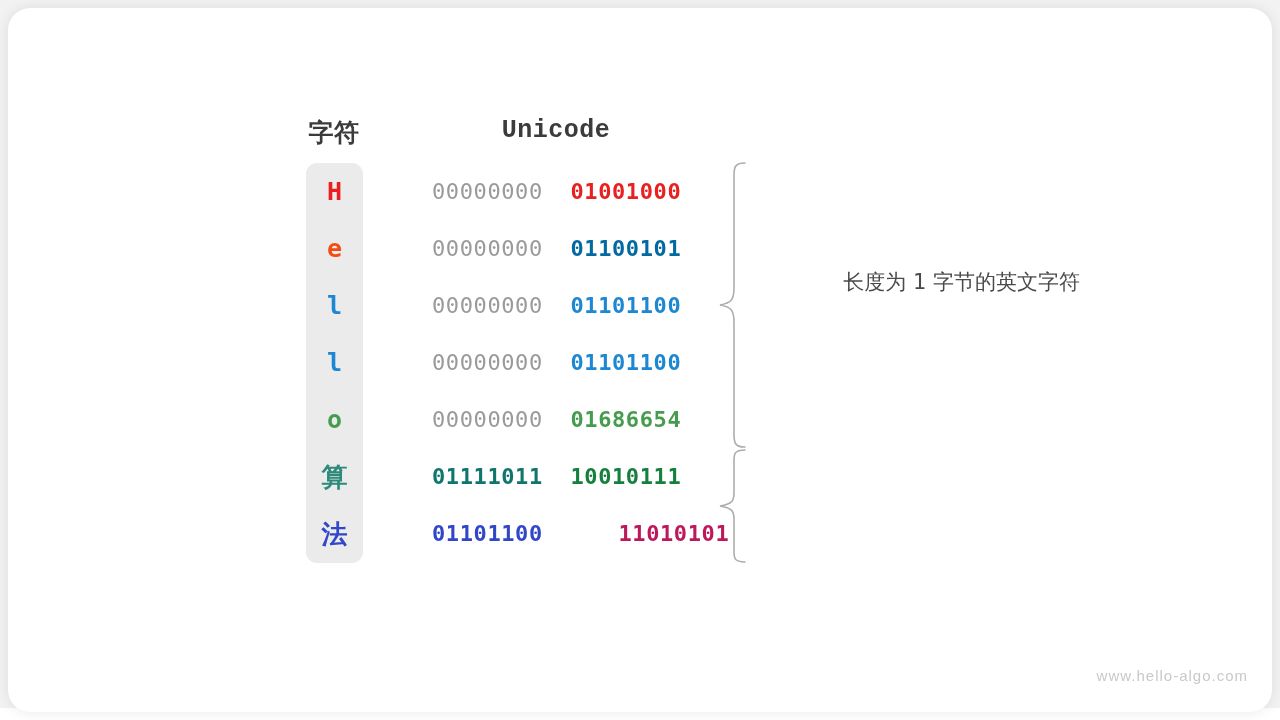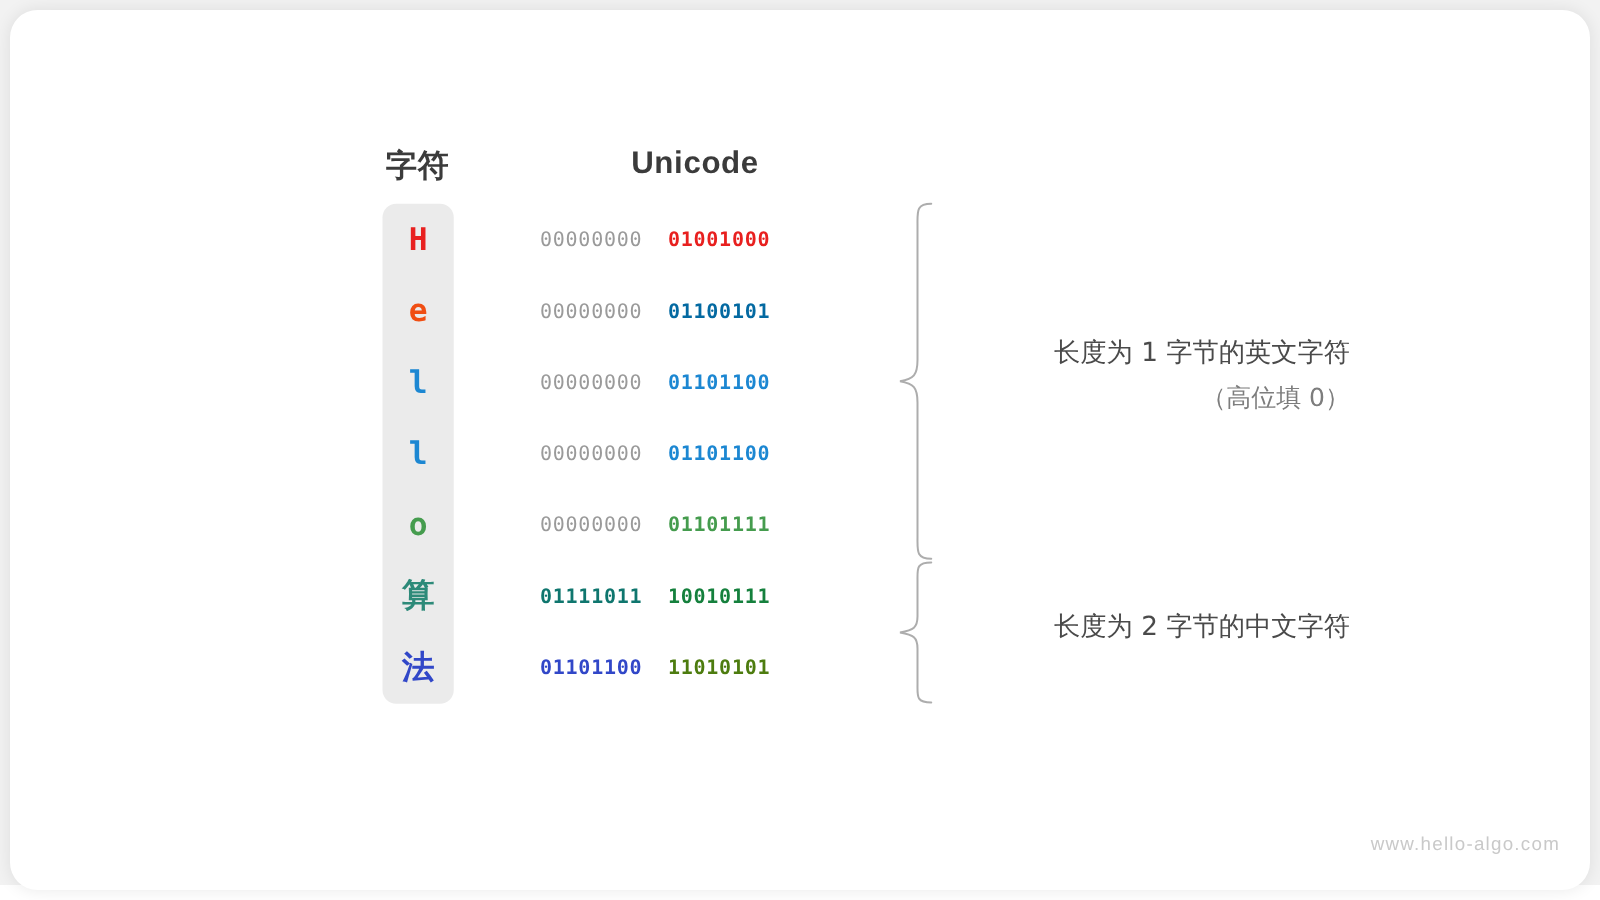--- a/index.html
+++ b/index.html
@@ -29,21 +29,21 @@
     width: 1264px;
     height: 704px;
     background: #ffffff;
     border-radius: 22px;
     box-shadow: 0 0 14px rgba(0,0,0,0.09);
   }
 
   
   .col-header {
     position: absolute;
-    font-family: Liberation Sans, sans-serif;
+    font-family: Liberation Mono, monospace;
     font-weight: bold;
     font-size: 25px;
     color: #3b3b3b;
     white-space: nowrap;
     letter-spacing: 0.5px;
   }
   #header-char {
     left: 305px;
     top: 116px;
     width: 58px;
@@ -91,21 +91,21 @@
     font-family: "DejaVu Sans", "Liberation Sans", sans-serif;
     font-size: 26px;
   }
   .bits {
     position: absolute;
     left: 126px;
     width: 260px;
     height: 44px;
     line-height: 44px;
     font-family: "DejaVu Sans Mono", "Liberation Mono", monospace;
-    font-size: 16px;
+    font-size: 22px;
     letter-spacing: 0.6px;
     white-space: pre;
   }
   .byte-hi { }
   .byte-lo { font-weight: bold; }
   .byte-hi.pad {
     color: #9a9a9a;
     font-weight: normal;
   }
   .byte-hi.solid { font-weight: bold; }
@@ -169,29 +169,29 @@
       <div class="row" style="top: 284px;">
         <div class="char-cell latin" style="color: rgb(28, 135, 210);">l</div>
         <div class="bits"><span class="byte-hi pad">00000000</span>  <span class="byte-lo" style="color: rgb(28, 135, 210);">01101100</span></div>
       </div>
       <div class="row" style="top: 341px;">
         <div class="char-cell latin" style="color: rgb(28, 135, 210);">l</div>
         <div class="bits"><span class="byte-hi pad">00000000</span>  <span class="byte-lo" style="color: rgb(28, 135, 210);">01101100</span></div>
       </div>
       <div class="row" style="top: 398px;">
         <div class="char-cell latin" style="color: rgb(69, 156, 78);">o</div>
-        <div class="bits"><span class="byte-hi pad">00000000</span>  <span class="byte-lo" style="color: rgb(69, 156, 78);">01101111</span></div>
+        <div class="bits"><span class="byte-hi pad">00000000</span>  <span class="byte-lo" style="color: rgb(69, 156, 78);">01686654</span></div>
       </div>
       <div class="row" style="top: 455px;">
         <div class="char-cell cjk" style="color: rgb(45, 138, 121);">算</div>
         <div class="bits"><span class="byte-hi solid" style="color: #0f766e;">01111011</span>  <span class="byte-lo" style="color: #15803d;">10010111</span></div>
       </div>
       <div class="row" style="top: 512px;">
         <div class="char-cell cjk" style="color: rgb(49, 71, 200);">法</div>
-        <div class="bits"><span class="byte-hi solid" style="color: rgb(49, 71, 200);">01101100</span>  <span class="byte-lo" style="color: #4d7c0f;">11010101</span></div>
+        <div class="bits"><span class="byte-hi solid" style="color: rgb(49, 71, 200);">01101100</span>  <span class="byte-lo" style="color: #be185d; margin-left: 48px;">11010101</span></div>
       </div>
     </div>
 
   <svg class="brace" style="left:715px; top:160px;" width="34" height="290" viewBox="0 0 34 290">
     <path d="M 30 3
              C 18 3, 19 9, 19 20
              L 19 128
              C 19 140, 16 143, 5 145
              C 16 147, 19 150, 19 162
              L 19 270
@@ -203,22 +203,18 @@
              C 18 3, 19 8, 19 17
              L 19 46
              C 19 55, 16 57, 5 59
              C 16 61, 19 63, 19 72
              L 19 101
              C 19 110, 18 115, 30 115" fill="none" stroke="#adadad" stroke-width="1.6" stroke-linecap="round"></path>
   </svg>
 
   <div class="annotation" style="left:780px; top:264px; width:300px;">
     <span>长度为 1 字节的英文字符</span>
-    <span class="sub">（高位填 0）</span>
   </div>
 
-  <div class="annotation" style="left:780px; top:483px; width:300px;">
-    <span>长度为 2 字节的中文字符</span>
-  </div>
 
   <div id="watermark">www.hello-algo.com</div>
 
 </div>
 
 </body></html>

